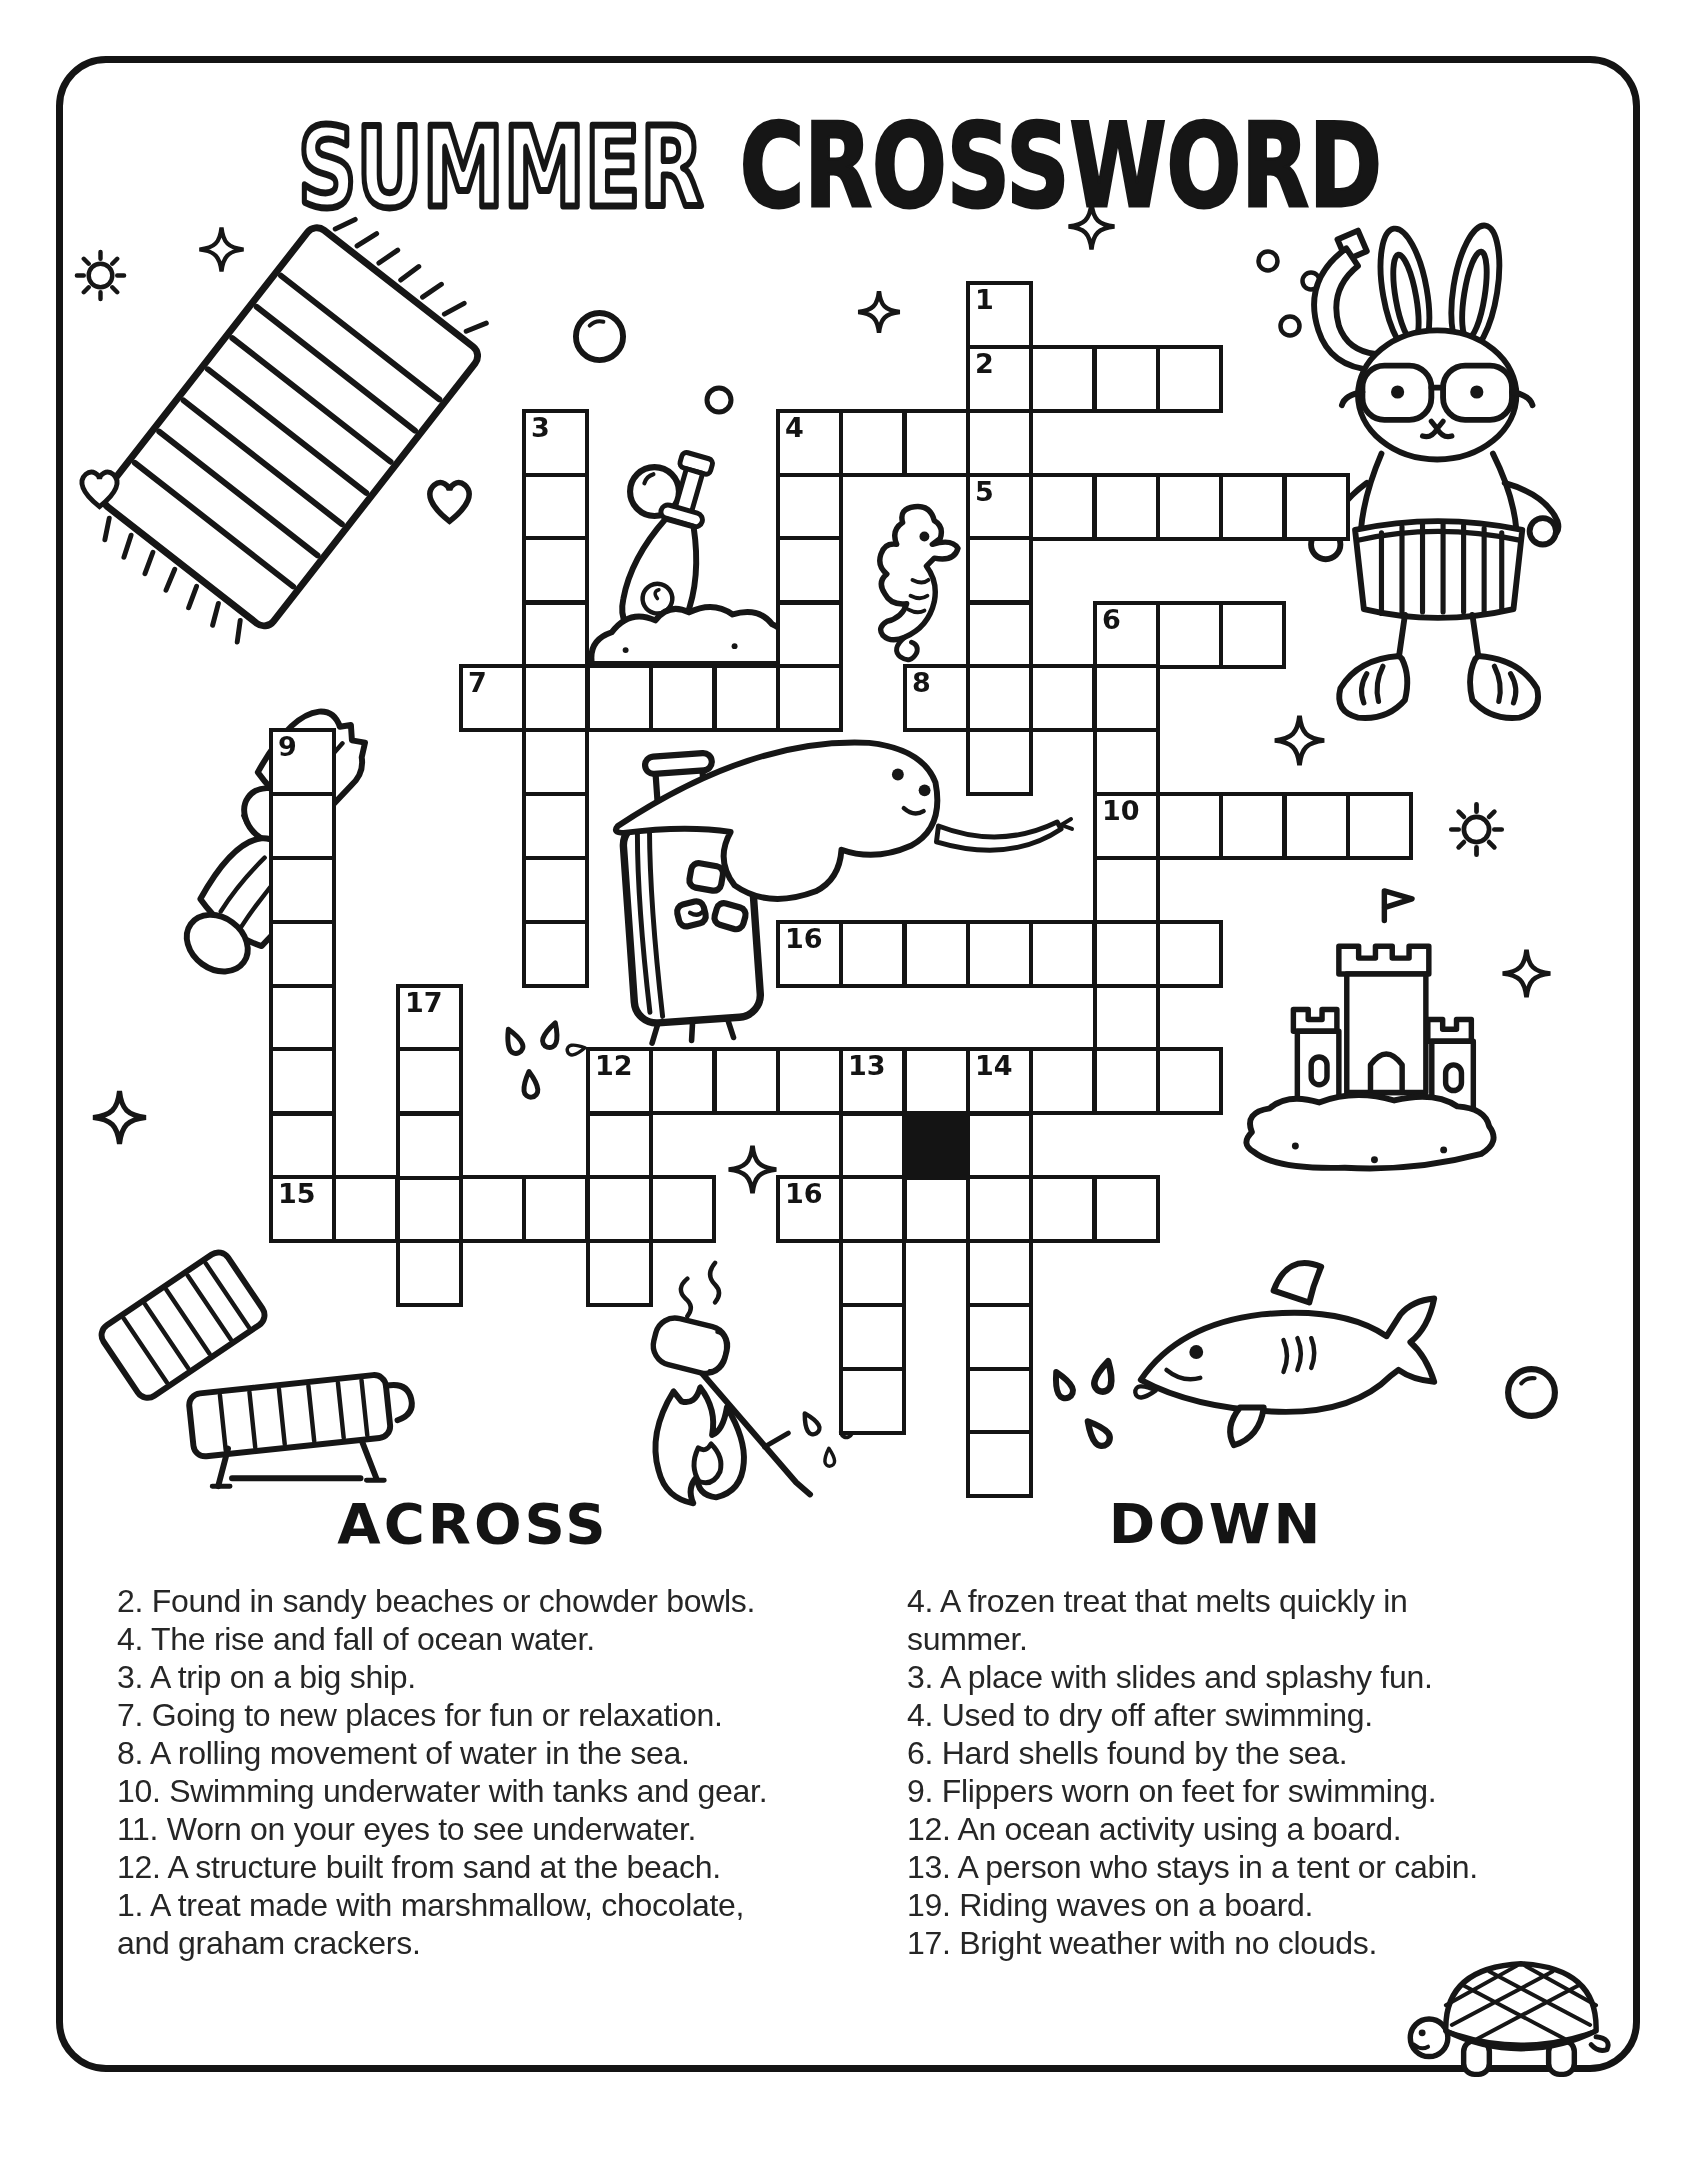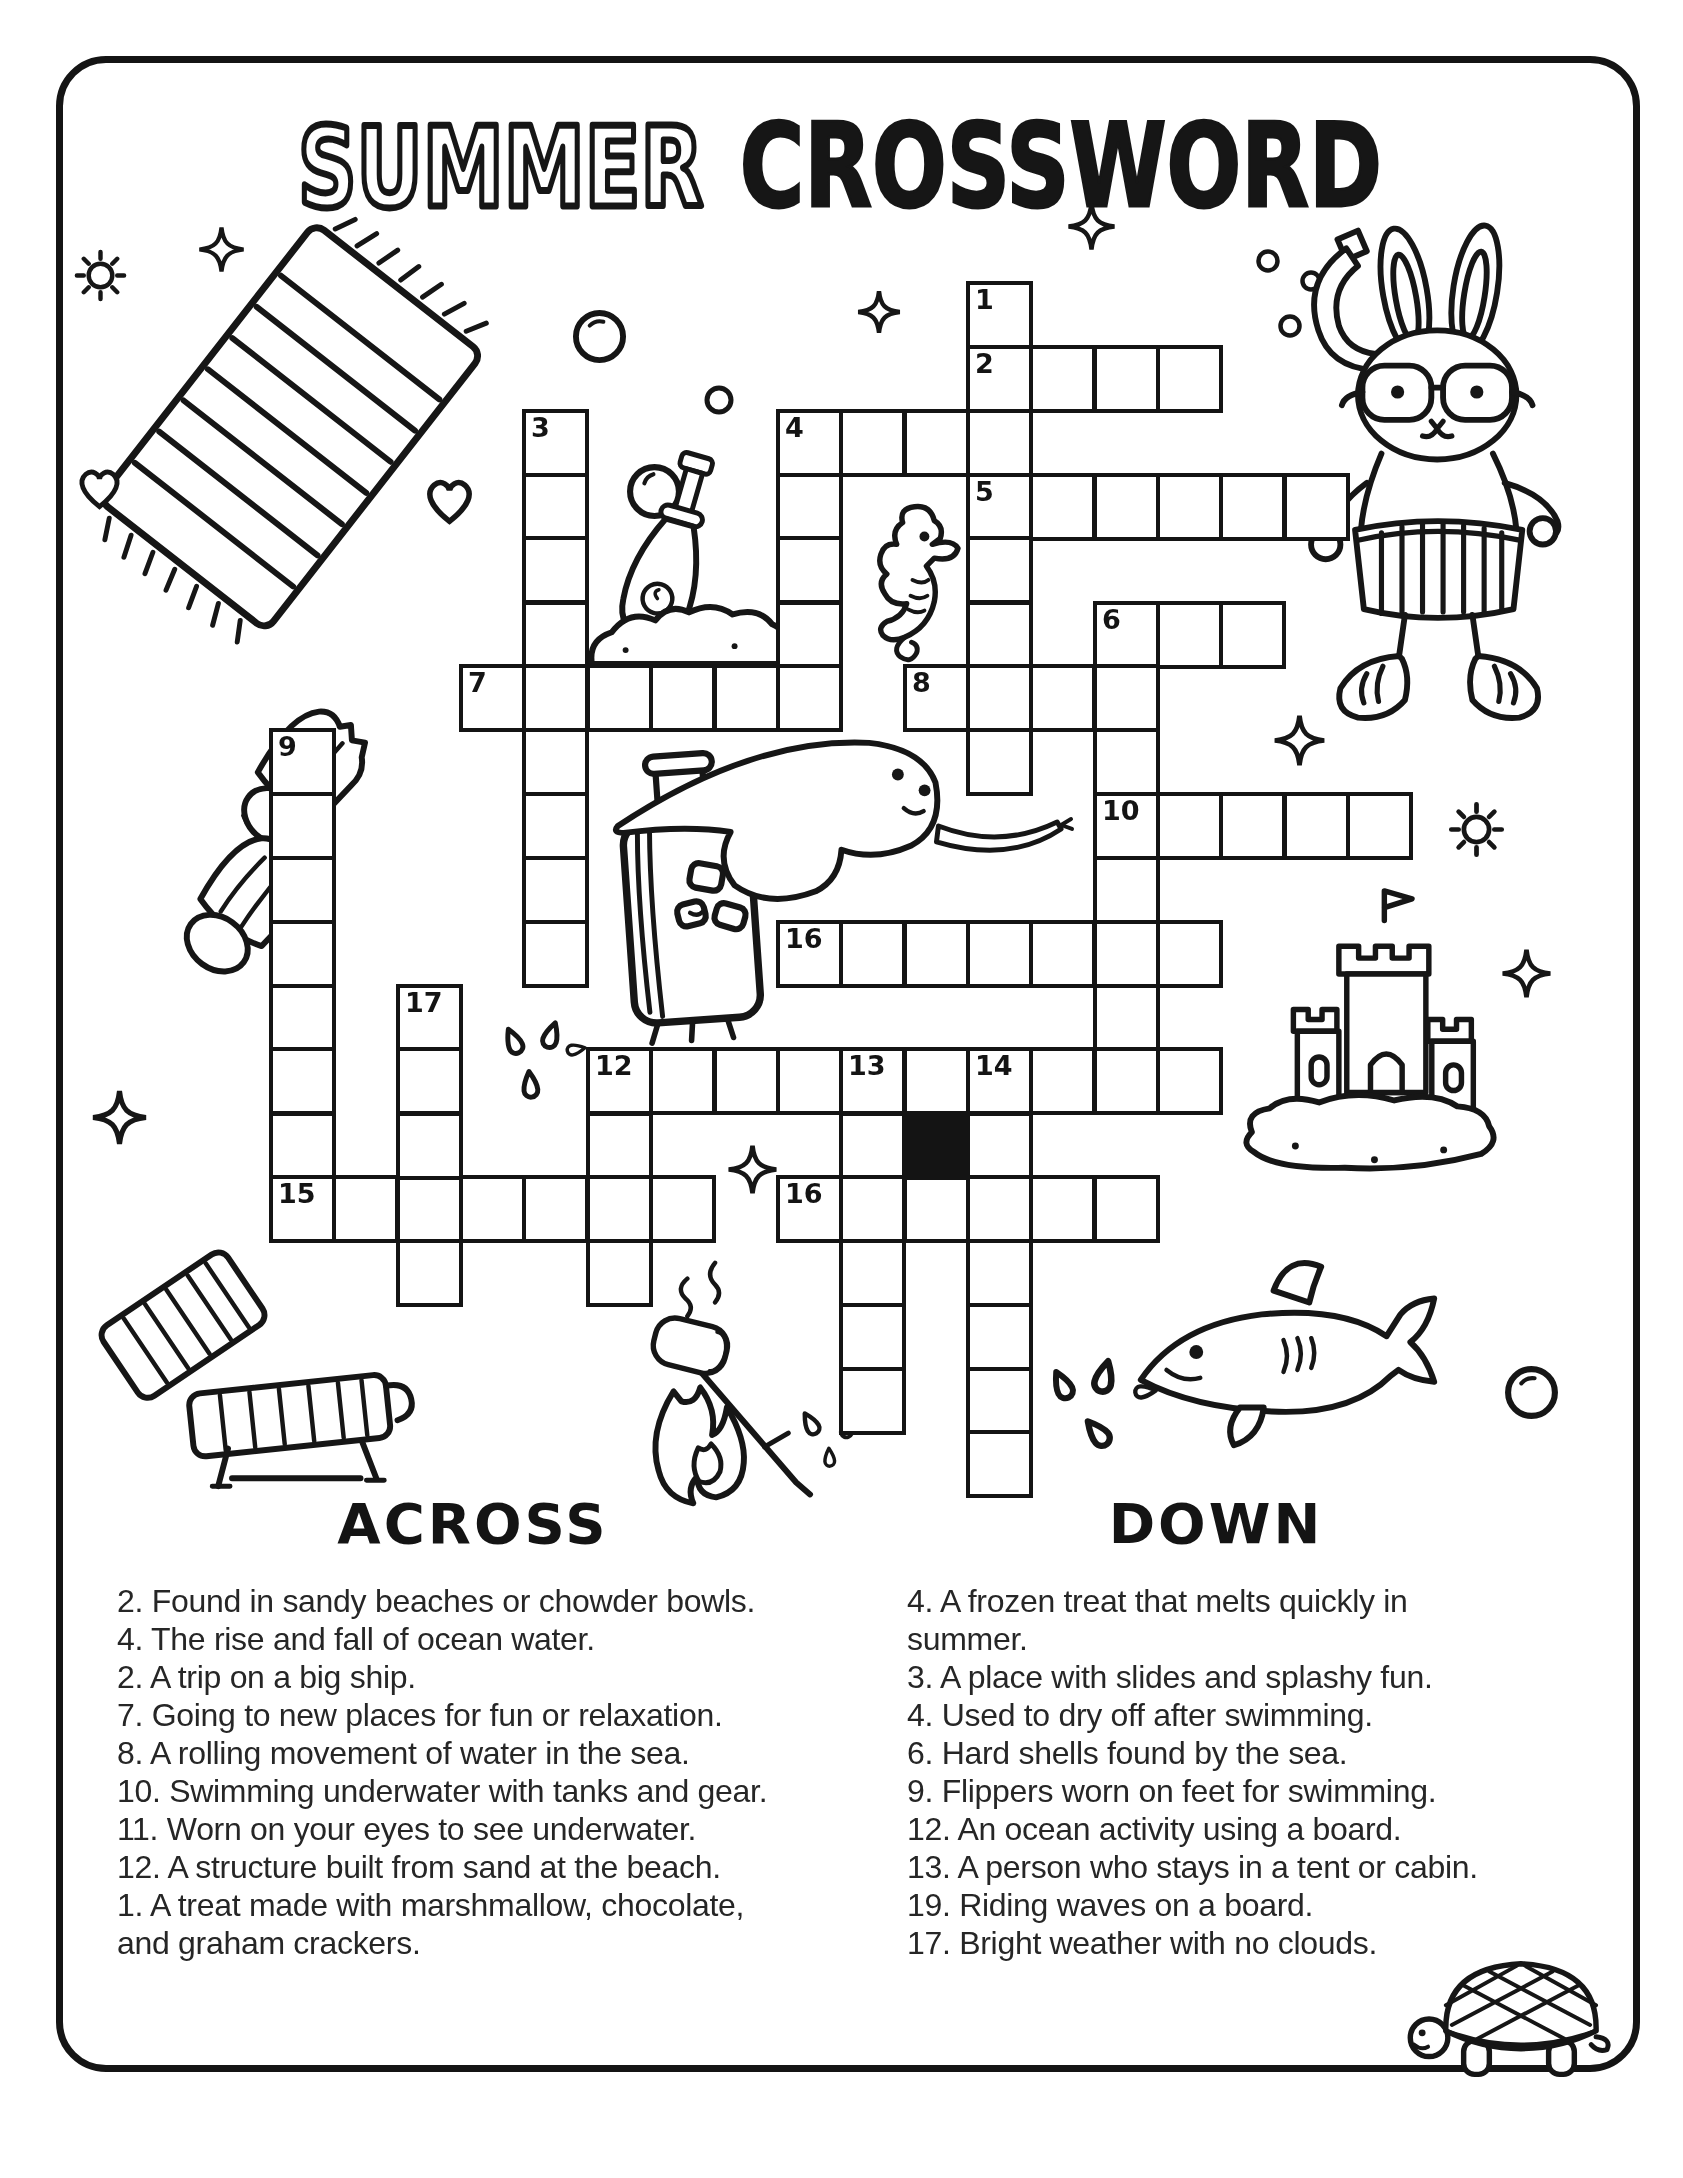--- a/index.html
+++ b/index.html
@@ -516,21 +516,21 @@
       <div class="cell" style="left: 127px; top: 958px;"></div>
       <div class="cell black" style="left: 634px; top: 831px;"></div>
     </div>
 
 <div class="clues-heading" style="left:253px;top:1491px;">ACROSS</div>
 <div class="clues-heading" style="left:996px;top:1491px;">DOWN</div>
 
 <div class="clue-list" style="left:117px;top:1582px;width:752px;">
       <div class="clue">2. Found in sandy beaches or chowder bowls.</div>
       <div class="clue">4. The rise and fall of ocean water.</div>
-      <div class="clue">2. A trip on a big ship.</div>
+      <div class="clue">3. A trip on a big ship.</div>
       <div class="clue">7. Going to new places for fun or relaxation.</div>
       <div class="clue">8. A rolling movement of water in the sea.</div>
       <div class="clue">10. Swimming underwater with tanks and gear.</div>
       <div class="clue">11. Worn on your eyes to see underwater.</div>
       <div class="clue">12. A structure built from sand at the beach.</div>
       <div class="clue">1. A treat made with marshmallow, chocolate,
 and graham crackers.</div>
     </div>
 <div class="clue-list" style="left:907px;top:1582px;width:693px;">
       <div class="clue">4. A frozen treat that melts quickly in

